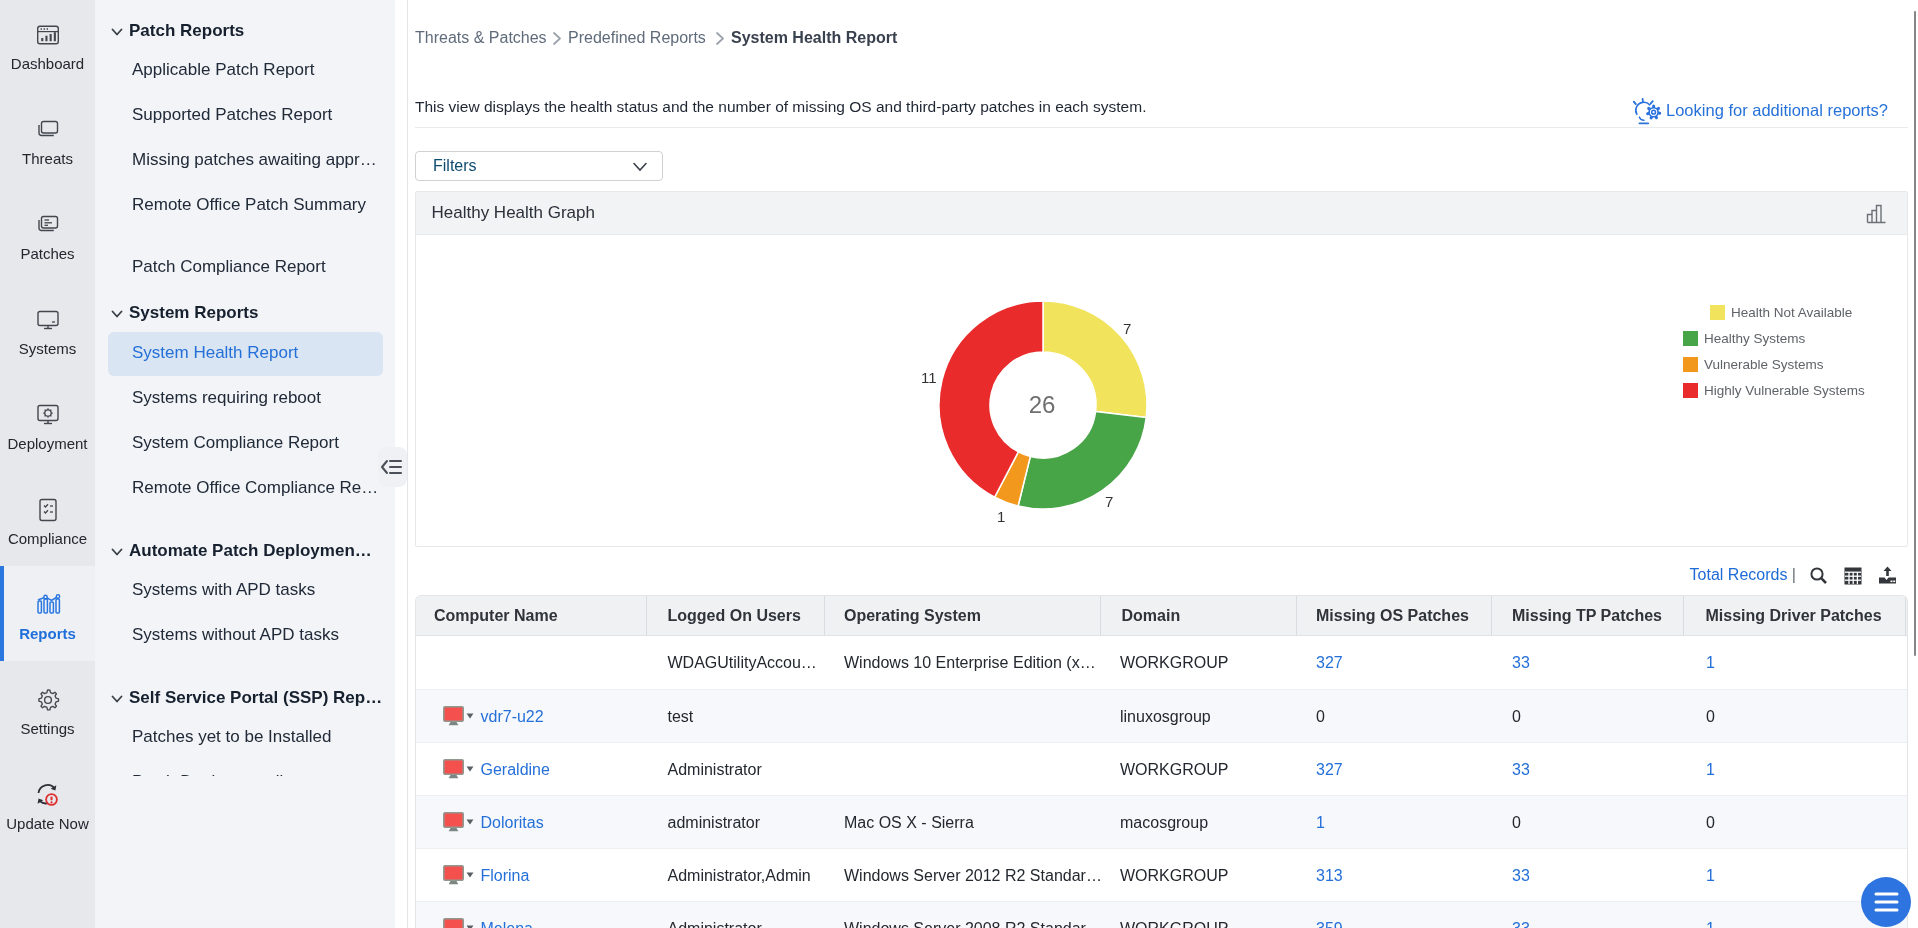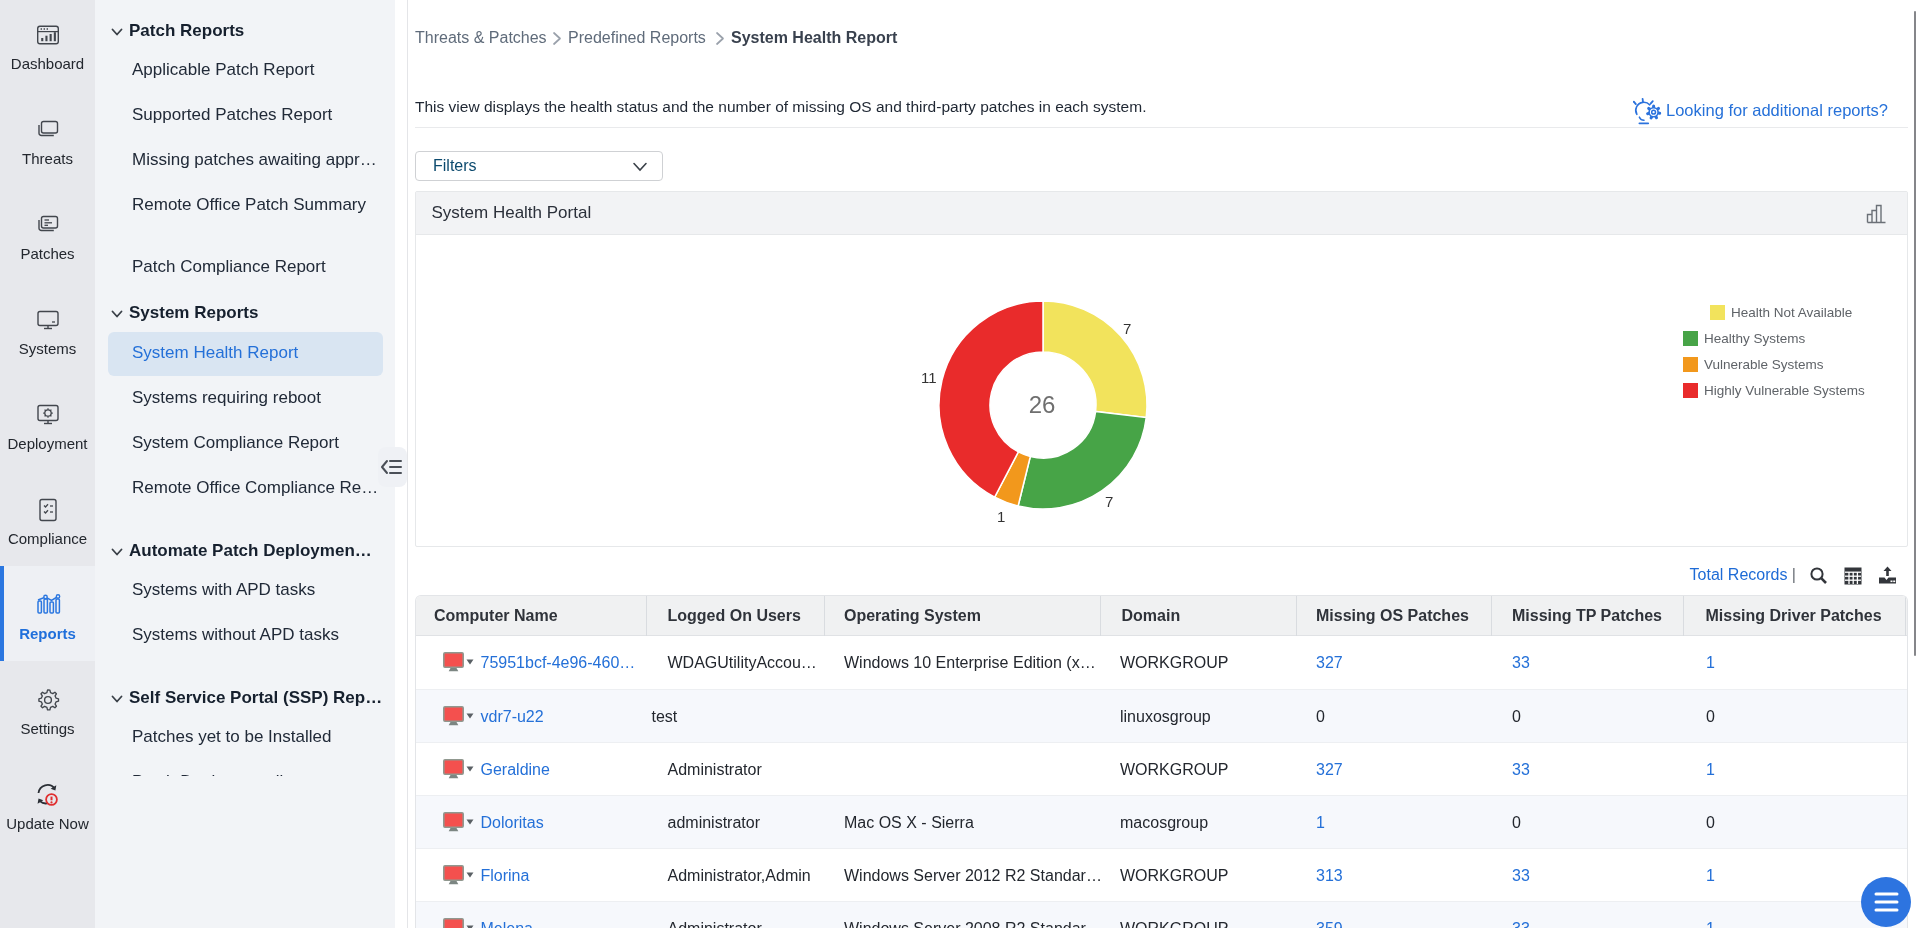--- a/index.html
+++ b/index.html
@@ -186,21 +186,21 @@
       </svg>Looking for additional reports?</div>
     <div id="hr1"></div>
     <div id="filters">
       <span>Filters</span>
       <svg style="position:absolute;right:14px;top:9px;" width="16" height="12" viewBox="0 0 16 12">
         <path d="M2 2.5 L8 9 L14 2.5" stroke="#3a4048" stroke-width="1.6" fill="none" stroke-linecap="round"></path>
       </svg>
     </div>
     <div id="card">
       <div id="cardhead">
-        <span>System Health Portal</span>
+        <span>Healthy Health Graph</span>
         <svg style="position:absolute;right:19px;top:12px;" width="22" height="20" viewBox="0 0 22 20">
           <path d="M1.5 18.5 v-8 h4.5 v8 M6 18.5 v-12 h4.5 v12 M10.5 18.5 h4.5 v-17 h-4.5 v17 z M1.5 18.5 h18" stroke="#6b7077" stroke-width="1.4" fill="none"></path>
         </svg>
       </div>
       <svg style="position:absolute;left:467px;top:99px;" width="320" height="245" viewBox="0 0 320 245">
         <path d="M160.00 10.00 A104 104 0 0 1 263.24 126.54 L212.61 120.39 A53 53 0 0 0 160.00 61.00 Z" fill="#f2e35c" stroke="#fff" stroke-width="1.5"></path>
 <path d="M263.24 126.54 A104 104 0 0 1 135.11 214.98 L147.32 165.46 A53 53 0 0 0 212.61 120.39 Z" fill="#47a447" stroke="#fff" stroke-width="1.5"></path>
 <path d="M135.11 214.98 A104 104 0 0 1 111.67 206.09 L135.37 160.93 A53 53 0 0 0 147.32 165.46 Z" fill="#f2981c" stroke="#fff" stroke-width="1.5"></path>
 <path d="M111.67 206.09 A104 104 0 0 1 160.00 10.00 L160.00 61.00 A53 53 0 0 0 135.37 160.93 Z" fill="#e92b2b" stroke="#fff" stroke-width="1.5"></path>
         <text x="240" y="43" font-size="15" fill="#333">7</text>
@@ -243,39 +243,34 @@
         <div class="th" style="left:706.0px;">Domain</div>
         <div class="thsep" style="left:684.5px;"></div>
         <div class="th" style="left:900.5px;">Missing OS Patches</div>
         <div class="thsep" style="left:880.5px;"></div>
         <div class="th" style="left:1096.5px;">Missing TP Patches</div>
         <div class="thsep" style="left:1075.5px;"></div>
         <div class="th" style="left:1290.0px;">Missing Driver Patches</div>
         <div class="thsep" style="left:1267.5px;"></div>
       </div>
       <div class="row" style="top:40px;">
-        <div class="cell" style="left:27px;"><svg width="31" height="21" viewBox="0 0 31 21" style="vertical-align:-5px;margin-right:7px;">
-            <rect x="0.8" y="0.8" width="19.4" height="14.4" rx="1.2" fill="#f4504e" stroke="#90988f" stroke-width="1.6"></rect>
-            <path d="M7.5 16 h6 l1.8 3.2 h-9.6 z" fill="#7c8682"></path>
-            <path d="M23.5 7.5 h7 l-3.5 5 z" fill="#5a6065"></path>
-          </svg><a class="blue" style="text-decoration:none;">75951bcf-4e96-460…</a></div>
         <div class="cell" style="left:252px;">WDAGUtilityAccou…</div>
         <div class="cell" style="left:428.5px;">Windows 10 Enterprise Edition (x…</div>
         <div class="cell" style="left:704.5px;">WORKGROUP</div>
         <div class="cell blue" style="left:900.5px;">327</div>
         <div class="cell blue" style="left:1096.5px;">33</div>
         <div class="cell blue" style="left:1290.5px;">1</div>
       </div>
       <div class="row alt rowline" style="top:93px;">
         <div class="cell" style="left:27px;"><svg width="31" height="21" viewBox="0 0 31 21" style="vertical-align:-5px;margin-right:7px;">
             <rect x="0.8" y="0.8" width="19.4" height="14.4" rx="1.2" fill="#f4504e" stroke="#90988f" stroke-width="1.6"></rect>
             <path d="M7.5 16 h6 l1.8 3.2 h-9.6 z" fill="#7c8682"></path>
             <path d="M23.5 7.5 h7 l-3.5 5 z" fill="#5a6065"></path>
           </svg><a class="blue" style="text-decoration:none;">vdr7-u22</a></div>
-        <div class="cell" style="left:236px;">test</div>
+        <div class="cell" style="left:252px;">test</div>
         <div class="cell" style="left:704.5px;">linuxosgroup</div>
         <div class="cell" style="left:900.5px;">0</div>
         <div class="cell" style="left:1096.5px;">0</div>
         <div class="cell" style="left:1290.5px;">0</div>
       </div>
       <div class="row rowline" style="top:146px;">
         <div class="cell" style="left:27px;"><svg width="31" height="21" viewBox="0 0 31 21" style="vertical-align:-5px;margin-right:7px;">
             <rect x="0.8" y="0.8" width="19.4" height="14.4" rx="1.2" fill="#f4504e" stroke="#90988f" stroke-width="1.6"></rect>
             <path d="M7.5 16 h6 l1.8 3.2 h-9.6 z" fill="#7c8682"></path>
             <path d="M23.5 7.5 h7 l-3.5 5 z" fill="#5a6065"></path>

